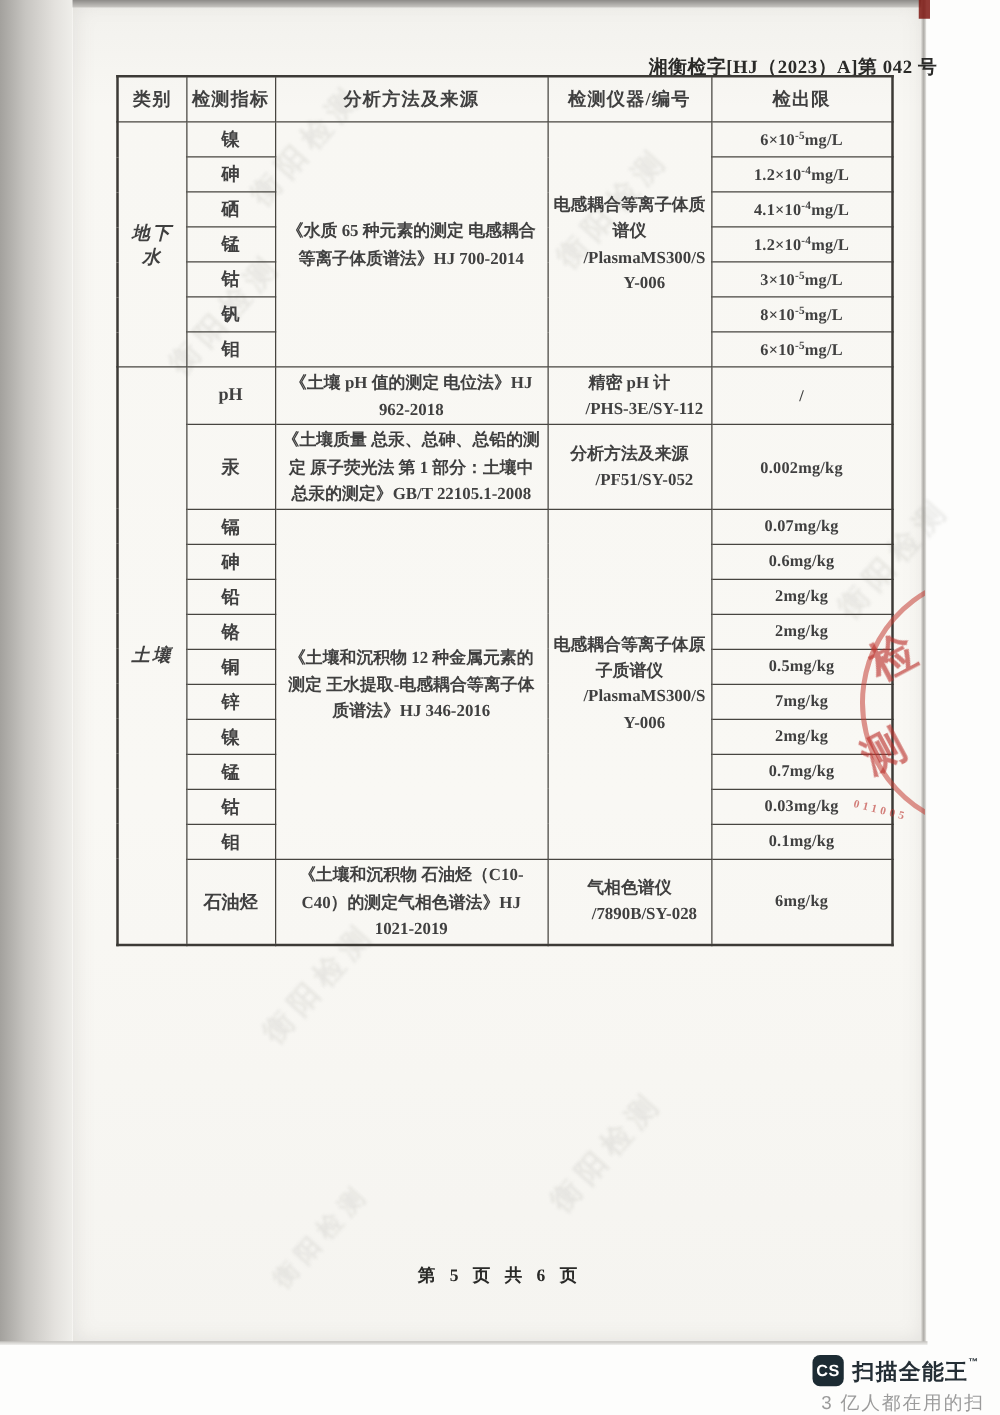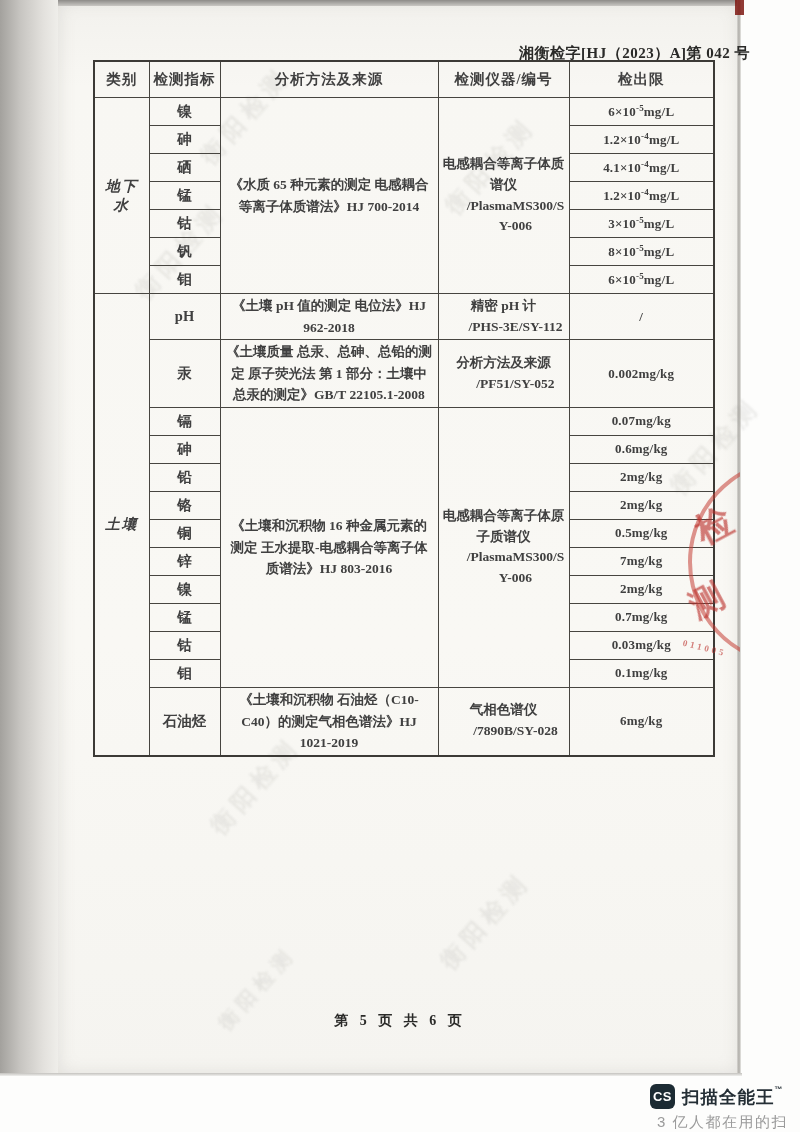--- a/index.html
+++ b/index.html
@@ -215,21 +215,21 @@
     <td class="method">《土壤质量 总汞、总砷、总铅的测定 原子荧光法 第 1 部分：土壤中总汞的测定》GB/T 22105.1-2008</td>
     <td class="instr">
       <div>分析方法及来源</div>
       <div class="code">/PF51/SY-052</div>
     </td>
     <td class="limit">0.002mg/kg</td>
   </tr>
 
   <tr>
     <td class="ind">镉</td>
-    <td class="method" rowspan="10">《土壤和沉积物 16 种金属元素的测定 王水提取-电感耦合等离子体质谱法》HJ 803-2016</td>
+    <td class="method" rowspan="10">《土壤和沉积物 12 种金属元素的测定 王水提取-电感耦合等离子体质谱法》HJ 346-2016</td>
     <td class="instr" rowspan="10">
       <div>电感耦合等离子体原子质谱仪</div>
       <div class="code">/PlasmaMS300/SY-006</div>
     </td>
     <td class="limit">0.07mg/kg</td>
   </tr>
   <tr>
     <td class="ind">砷</td>
     <td class="limit">0.6mg/kg</td>
   </tr>

